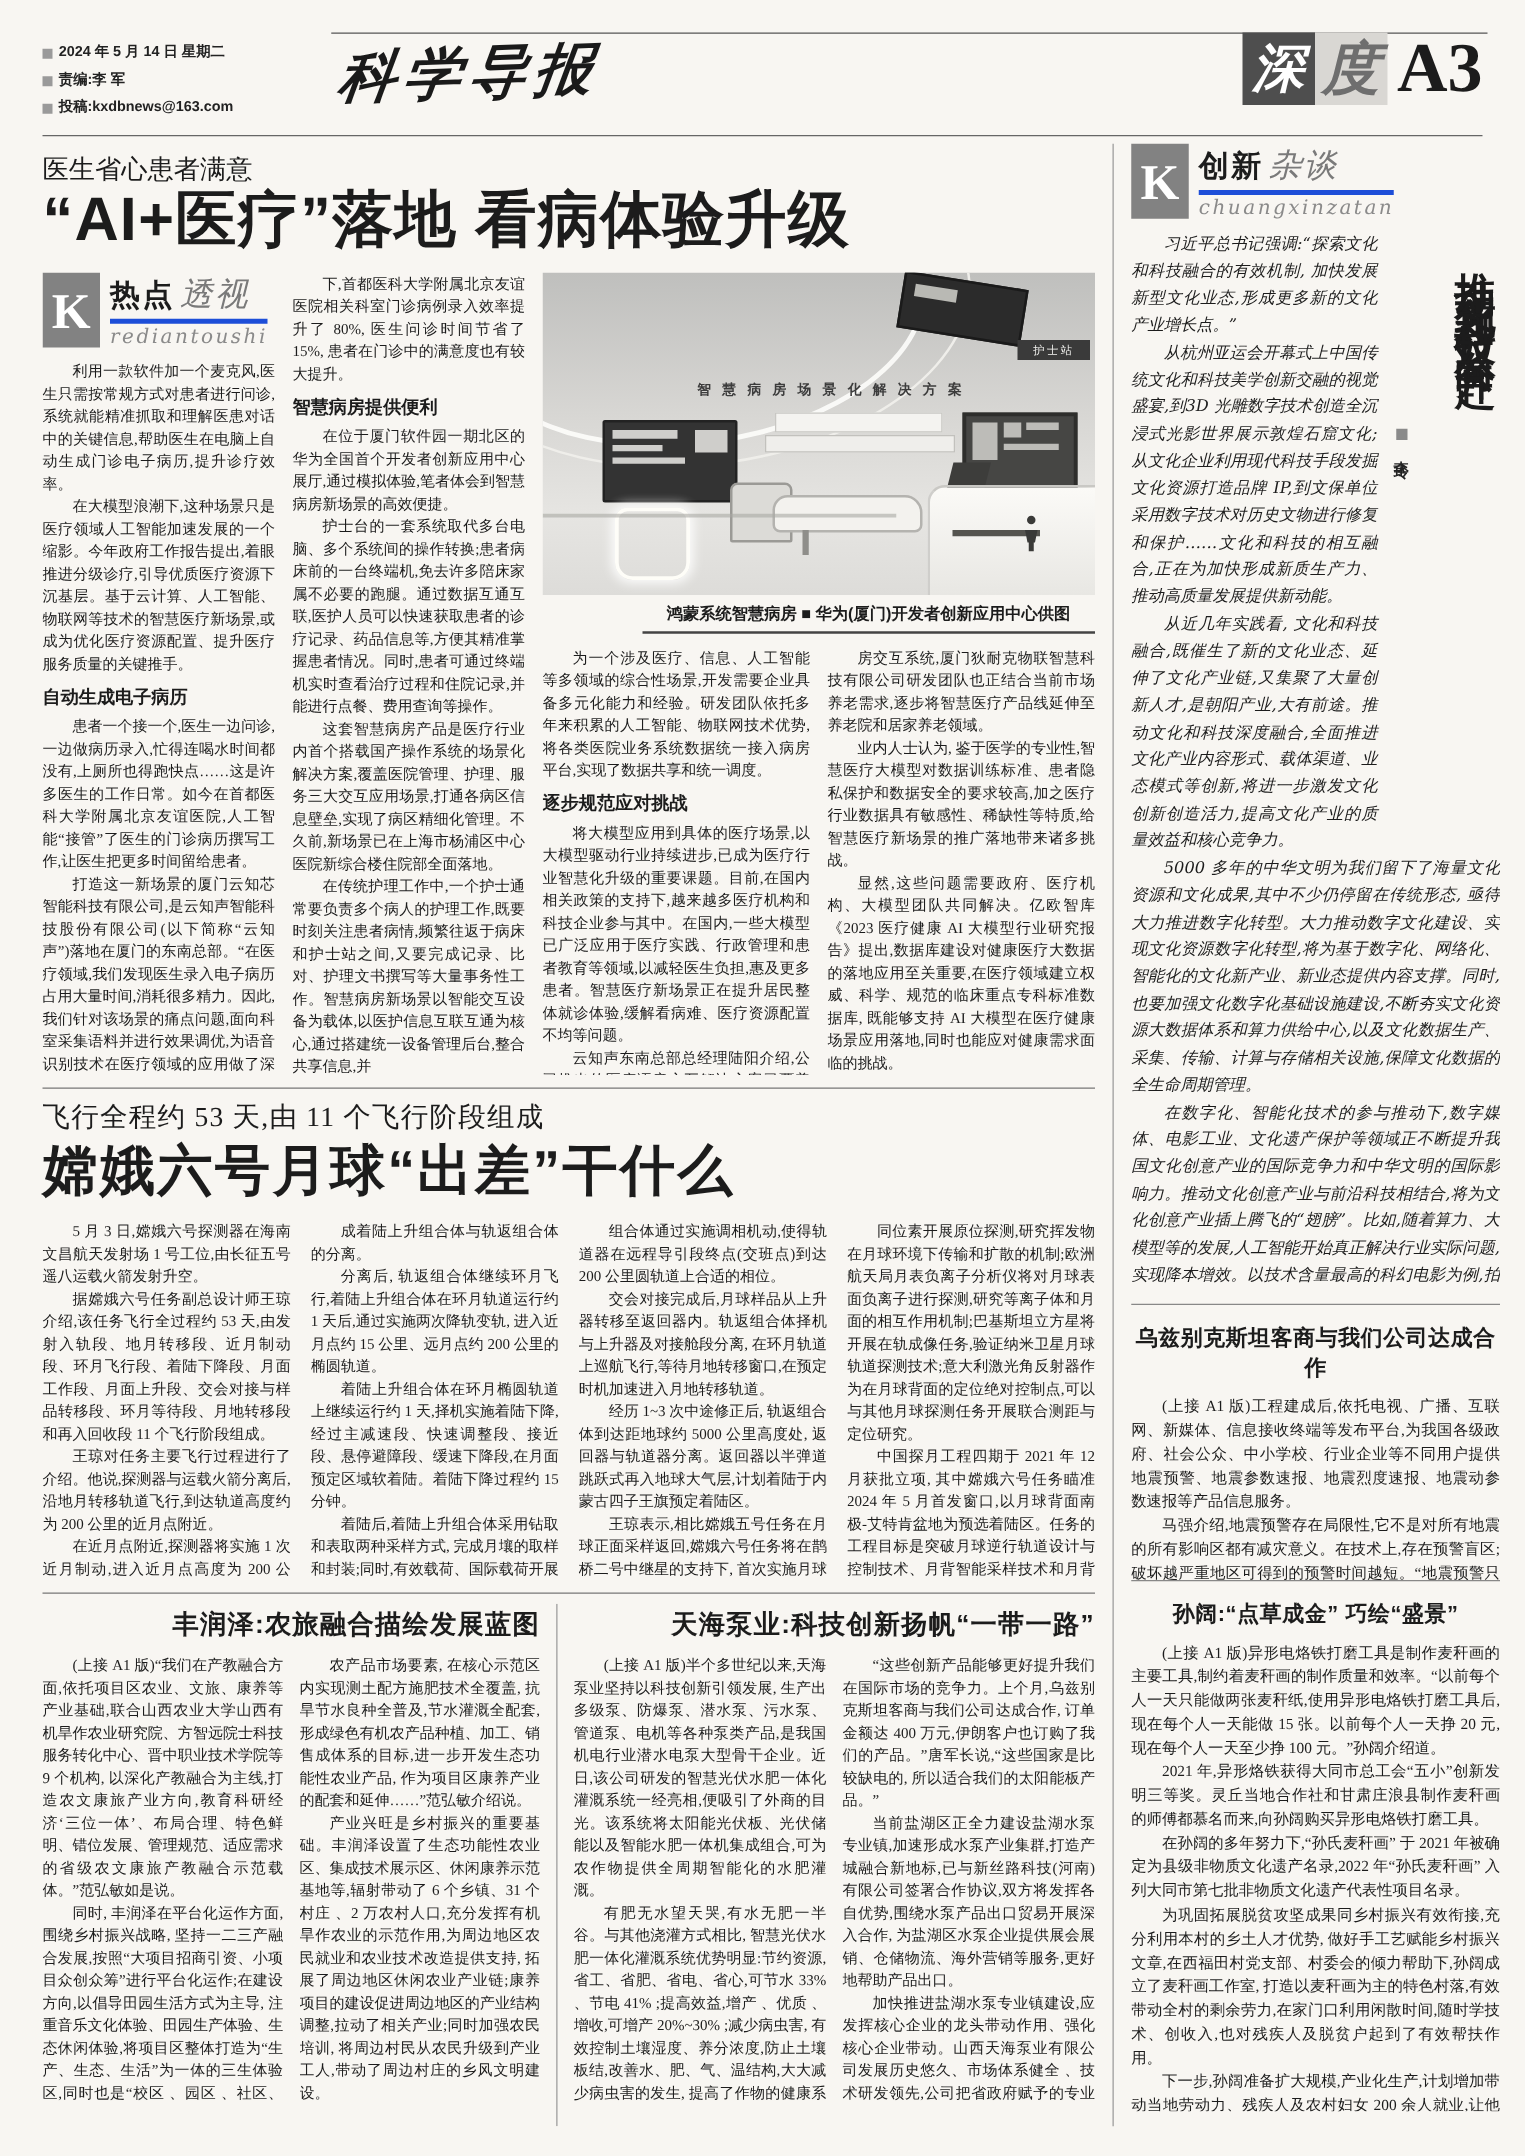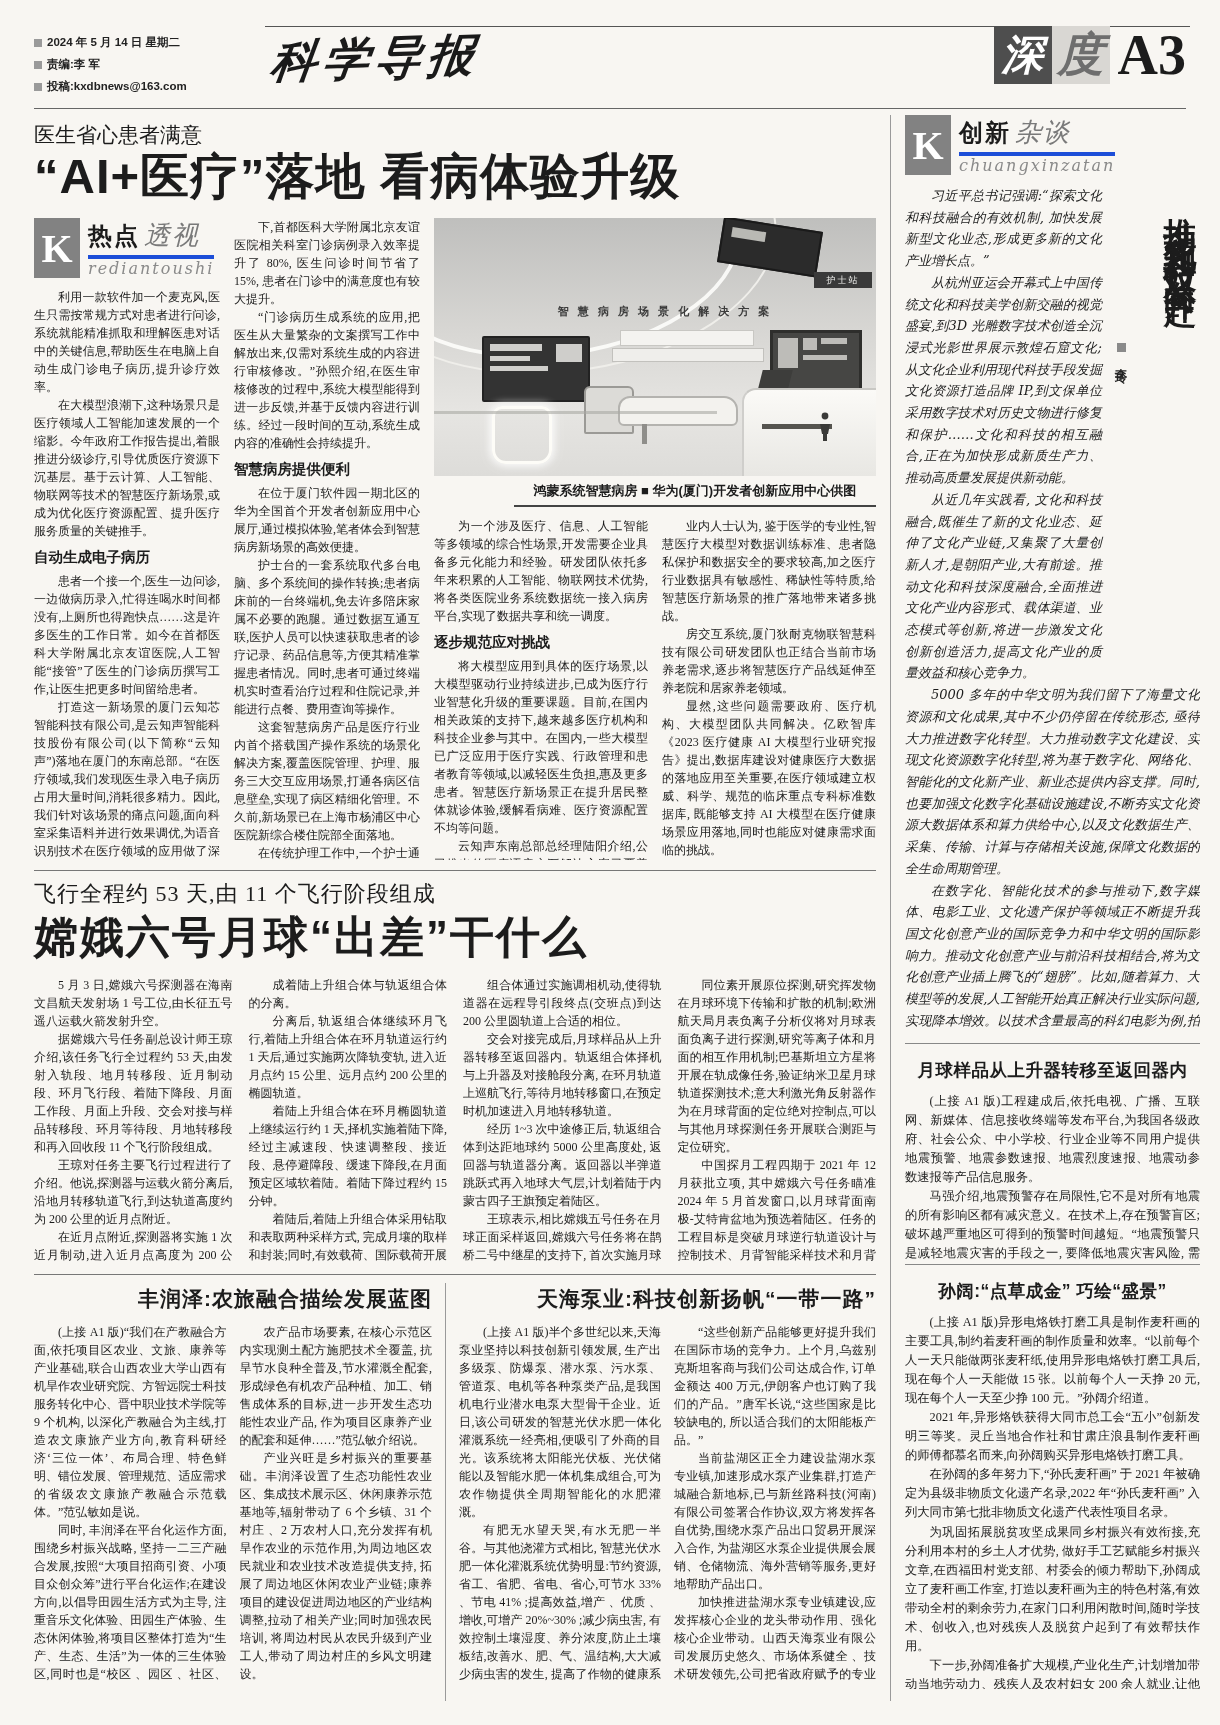--- a/index.html
+++ b/index.html
@@ -180,21 +180,20 @@
             <div>
                 <p class="para">利用一款软件加一个麦克风,医生只需按常规方式对患者进行问诊,系统就能精准抓取和理解医患对话中的关键信息,帮助医生在电脑上自动生成门诊电子病历,提升诊疗效率。</p>
                 <p class="para">在大模型浪潮下,这种场景只是医疗领域人工智能加速发展的一个缩影。今年政府工作报告提出,着眼推进分级诊疗,引导优质医疗资源下沉基层。基于云计算、人工智能、物联网等技术的智慧医疗新场景,或成为优化医疗资源配置、提升医疗服务质量的关键推手。</p>
                 <h3 class="subhead">自动生成电子病历</h3>
                 <p class="para">患者一个接一个,医生一边问诊,一边做病历录入,忙得连喝水时间都没有,上厕所也得跑快点……这是许多医生的工作日常。如今在首都医科大学附属北京友谊医院,人工智能“接管”了医生的门诊病历撰写工作,让医生把更多时间留给患者。</p>
                 <p class="para">打造这一新场景的厦门云知芯智能科技有限公司,是云知声智能科技股份有限公司(以下简称“云知声”)落地在厦门的东南总部。“在医疗领域,我们发现医生录入电子病历占用大量时间,消耗很多精力。因此,我们针对该场景的痛点问题,面向科室采集语料并进行效果调优,为语音识别技术在医疗领域的应用做了深度定制和优化。”云知声智慧医疗事业部产品总监孙熙介绍,2023 年 5 月,云知声自主研发的山海大模型推出后,企业依托其强大的理解和生成能力,推出门诊病历生成系统。</p>
               </div>
           </div>
           <div class="ncol">
               <p class="para">下,首都医科大学附属北京友谊医院相关科室门诊病例录入效率提升了 80%, 医生问诊时间节省了 15%, 患者在门诊中的满意度也有较大提升。</p>
-              <p class="para">“门诊病历生成系统的应用,把医生从大量繁杂的文案撰写工作中解放出来,仅需对系统生成的内容进行审核修改。”孙熙介绍,在医生审核修改的过程中,系统大模型能得到进一步反馈,并基于反馈内容进行训练。经过一段时间的互动,系统生成内容的准确性会持续提升。</p>
               <h3 class="subhead">智慧病房提供便利</h3>
               <p class="para">在位于厦门软件园一期北区的华为全国首个开发者创新应用中心展厅,通过模拟体验,笔者体会到智慧病房新场景的高效便捷。</p>
               <p class="para">护士台的一套系统取代多台电脑、多个系统间的操作转换;患者病床前的一台终端机,免去许多陪床家属不必要的跑腿。通过数据互通互联,医护人员可以快速获取患者的诊疗记录、药品信息等,方便其精准掌握患者情况。同时,患者可通过终端机实时查看治疗过程和住院记录,并能进行点餐、费用查询等操作。</p>
               <p class="para">这套智慧病房产品是医疗行业内首个搭载国产操作系统的场景化解决方案,覆盖医院管理、护理、服务三大交互应用场景,打通各病区信息壁垒,实现了病区精细化管理。不久前,新场景已在上海市杨浦区中心医院新综合楼住院部全面落地。</p>
               <p class="para">在传统护理工作中,一个护士通常要负责多个病人的护理工作,既要时刻关注患者病情,频繁往返于病床和护士站之间,又要完成记录、比对、护理文书撰写等大量事务性工作。智慧病房新场景以智能交互设备为载体,以医护信息互联互通为核心,通过搭建统一设备管理后台,整合共享信息,并</p>
             </div>
           <div class="ai-right">
             <div class="photo">
               <div class="ph-arc2"></div>
               <div class="ph-arc"></div>
@@ -235,22 +234,22 @@
             </div>
             <div class="caption">鸿蒙系统智慧病房  ■  华为(厦门)开发者创新应用中心供图</div>
             <div class="two-cols">
               <div class="tc">
                   <p class="para">为一个涉及医疗、信息、人工智能等多领域的综合性场景,开发需要企业具备多元化能力和经验。研发团队依托多年来积累的人工智能、物联网技术优势,将各类医院业务系统数据统一接入病房平台,实现了数据共享和统一调度。</p>
                   <h3 class="subhead">逐步规范应对挑战</h3>
                   <p class="para">将大模型应用到具体的医疗场景,以大模型驱动行业持续进步,已成为医疗行业智慧化升级的重要课题。目前,在国内相关政策的支持下,越来越多医疗机构和科技企业参与其中。在国内,一些大模型已广泛应用于医疗实践、行政管理和患者教育等领域,以减轻医生负担,惠及更多患者。智慧医疗新场景正在提升居民整体就诊体验,缓解看病难、医疗资源配置不均等问题。</p>
                   <p class="para">云知声东南总部总经理陆阳介绍,公司推出的医疗语音交互解决方案已覆盖全国 300 多家医院。后续,他们计划继续以山海大模型为核心,构建更多新的医疗产品和解决方案,促进医疗资源优化分配,实现更大范围的普惠医疗。基于现有成熟的智慧病</p>
                 </div>
               <div class="tc">
+                  <p class="para">房交互系统,厦门狄耐克物联智慧科技有限公司研发团队也正结合当前市场养老需求,逐步将智慧医疗产品线延伸至养老院和居家养老领域。</p>
                   <p class="para">业内人士认为, 鉴于医学的专业性,智慧医疗大模型对数据训练标准、患者隐私保护和数据安全的要求较高,加之医疗行业数据具有敏感性、稀缺性等特质,给智慧医疗新场景的推广落地带来诸多挑战。</p>
-                  <p class="para">房交互系统,厦门狄耐克物联智慧科技有限公司研发团队也正结合当前市场养老需求,逐步将智慧医疗产品线延伸至养老院和居家养老领域。</p>
                   <p class="para">显然,这些问题需要政府、医疗机构、大模型团队共同解决。亿欧智库《2023 医疗健康 AI 大模型行业研究报告》提出,数据库建设对健康医疗大数据的落地应用至关重要,在医疗领域建立权威、科学、规范的临床重点专科标准数据库, 既能够支持 AI 大模型在医疗健康场景应用落地,同时也能应对健康需求面临的挑战。</p>
                   <p class="para">专家表示,拓展智慧医疗新场景不仅能提升公共医疗服务质量和可及性,还能推动产业创新发展、催生新质生产力。下一阶段,相关部门应加速相关立法,明确医疗领域大模型的责任归属和数据使用规范,推动智慧医疗新场景惠及更多人。</p>
                 </div>
             </div>
           </div>
         </div>
       </section>
 
       <hr class="hrule">
 
@@ -336,21 +335,21 @@
           </div>
         <p class="para">习近平总书记强调:“探索文化和科技融合的有效机制, 加快发展新型文化业态,形成更多新的文化产业增长点。”</p>
             <p class="para">从杭州亚运会开幕式上中国传统文化和科技美学创新交融的视觉盛宴,到3D 光雕数字技术创造全沉浸式光影世界展示敦煌石窟文化;从文化企业利用现代科技手段发掘文化资源打造品牌 IP,到文保单位采用数字技术对历史文物进行修复和保护……文化和科技的相互融合,正在为加快形成新质生产力、推动高质量发展提供新动能。</p>
             <p class="para">从近几年实践看, 文化和科技融合,既催生了新的文化业态、延伸了文化产业链,又集聚了大量创新人才,是朝阳产业,大有前途。推动文化和科技深度融合,全面推进文化产业内容形式、载体渠道、业态模式等创新,将进一步激发文化创新创造活力,提高文化产业的质量效益和核心竞争力。</p>
             <p class="para">5000 多年的中华文明为我们留下了海量文化资源和文化成果,其中不少仍停留在传统形态, 亟待大力推进数字化转型。大力推动数字文化建设、实现文化资源数字化转型,将为基于数字化、网络化、智能化的文化新产业、新业态提供内容支撑。同时,也要加强文化数字化基础设施建设,不断夯实文化资源大数据体系和算力供给中心,以及文化数据生产、采集、传输、计算与存储相关设施,保障文化数据的全生命周期管理。</p>
             <p class="para">在数字化、智能化技术的参与推动下,数字媒体、电影工业、文化遗产保护等领域正不断提升我国文化创意产业的国际竞争力和中华文明的国际影响力。推动文化创意产业与前沿科技相结合,将为文化创意产业插上腾飞的“翅膀”。比如,随着算力、大模型等的发展,人工智能开始真正解决行业实际问题,实现降本增效。以技术含量最高的科幻电影为例,拍摄一部科幻大片往往需要数年时间,最新的人工智能技术应用于这个领域后,特效画面的制作时间有望缩短到几天,从而大幅降低科幻电影拍摄的时间成本和技术门槛。通过文化创意产业与现代前沿科技有机结合, 将有力促进工业设计、文创产品、文化服务等领域的技术创新、业态更新和产业创新。</p>
           </div>
       </section>
 
       <section class="rail-art quake">
-        <h2>月球样品从上升器转移至返回器内</h2>
+        <h2>乌兹别克斯坦客商与我们公司达成合作</h2>
         <div>
             <p class="para">(上接 A1 版)工程建成后,依托电视、广播、互联网、新媒体、信息接收终端等发布平台,为我国各级政府、社会公众、中小学校、行业企业等不同用户提供地震预警、地震参数速报、地震烈度速报、地震动参数速报等产品信息服务。</p>
             <p class="para">马强介绍,地震预警存在局限性,它不是对所有地震的所有影响区都有减灾意义。在技术上,存在预警盲区;破坏越严重地区可得到的预警时间越短。“地震预警只是减轻地震灾害的手段之一, 要降低地震灾害风险, 需要多措并举。我们要科学认知地震灾害,有效应用预警信息,发挥预警系统最大的减灾效益。”马强说。</p>
           </div>
       </section>
 
       <section class="rail-art sunkuo">
         <h2>孙阔:“点草成金” 巧绘“盛景”</h2>
         <div>
             <p class="para">(上接 A1 版)异形电烙铁打磨工具是制作麦秆画的主要工具,制约着麦秆画的制作质量和效率。“以前每个人一天只能做两张麦秆纸,使用异形电烙铁打磨工具后,现在每个人一天能做 15 张。以前每个人一天挣 20 元,现在每个人一天至少挣 100 元。”孙阔介绍道。</p>

